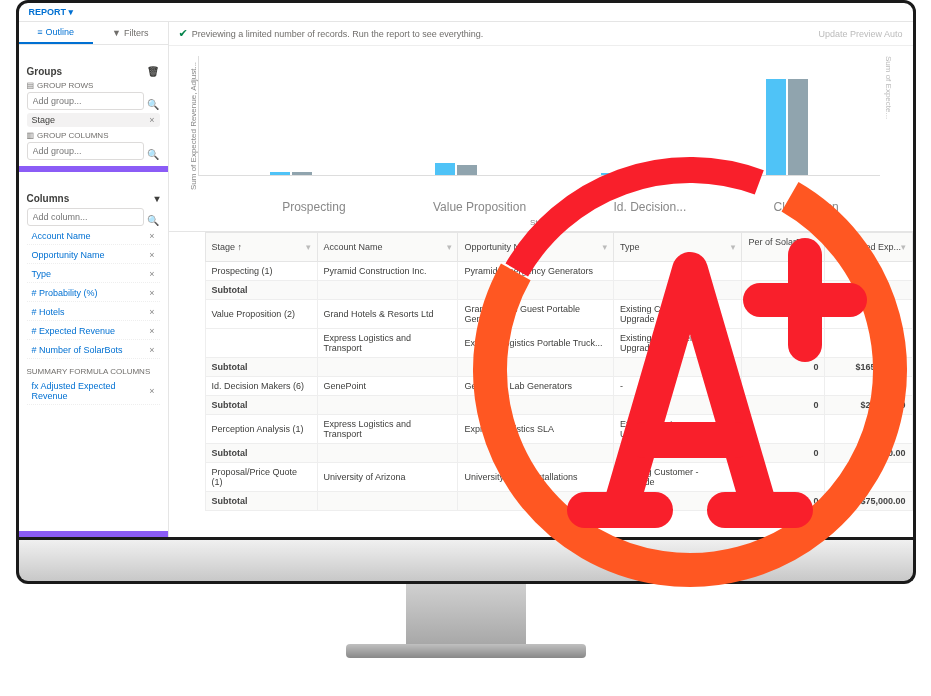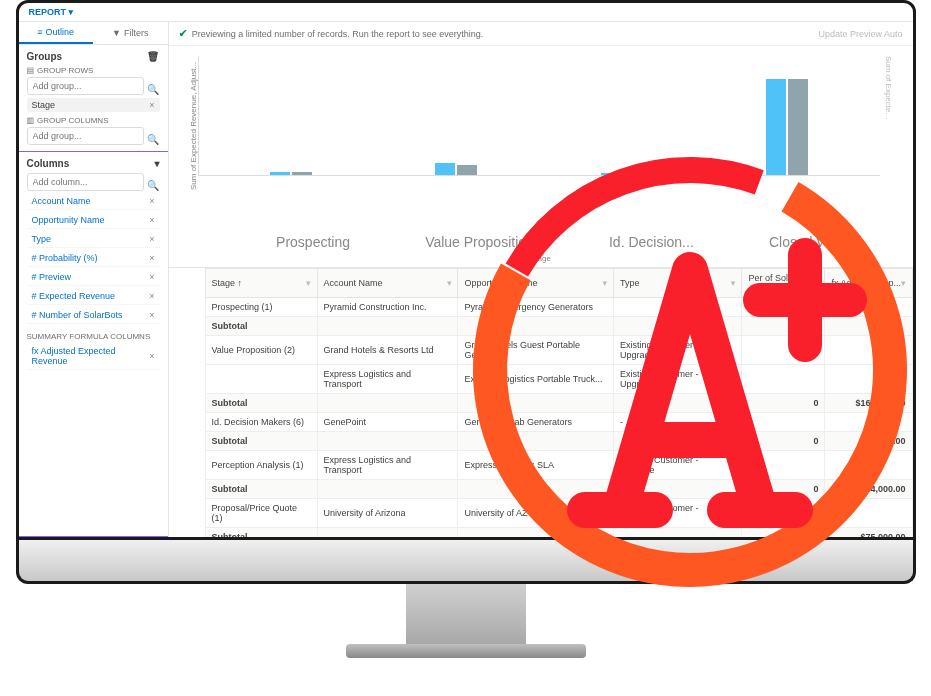--- a/index.html
+++ b/index.html
@@ -20,21 +20,21 @@
   .hdr-actions { margin-left:auto; display:flex; gap:4px; align-items:center; }
   .btn { border:1px solid #dddbda; background:#fff; border-radius:3px; padding:3px 8px; font-size:9px; color:#555; cursor:pointer; white-space:nowrap; }
   .btn-ic { border:1px solid #dddbda; background:#fff; border-radius:3px; padding:3px 5px; font-size:10px; color:#555; cursor:pointer; width:22px; height:20px; display:flex; align-items:center; justify-content:center; }
   .btn-blue { background:#0070d2; color:#fff; border-color:#0070d2; }
 
   .body { display:flex; flex:1; min-height:0; }
   .side { width:150px; border-right:1px solid #e5e5e5; display:flex; flex-direction:column; overflow:hidden; }
   .tabs { display:flex; border-bottom:1px solid #e5e5e5; }
   .tab { flex:1; text-align:center; padding:5px 0; font-size:9px; color:#706e6b; cursor:pointer; display:flex; align-items:center; justify-content:center; gap:3px; }
   .tab.active { color:#0070d2; border-bottom:2px solid #0070d2; }
-  .sect { padding:6px 8px; border-bottom:1px solid #8b5cf6; }
+  .sect { padding:6px 8px; border-bottom:6px solid #8b5cf6;margin-top:15px; }
   .sect-hd { display:flex; justify-content:space-between; align-items:center; font-weight:600; font-size:10px; margin-bottom:4px; }
   .lab { font-size:8px; color:#706e6b; margin:4px 0 2px; display:flex; align-items:center; gap:3px; }
   .inp { width:100%; border:1px solid #dddbda; border-radius:3px; padding:3px 5px; font-size:9px; color:#888; }
   .inp-row { display:flex; align-items:flex-end; gap:3px; }
   .pill { display:flex; justify-content:space-between; align-items:center; background:#f3f2f2; border-radius:3px; padding:2px 5px; margin-top:3px; font-size:9px; }
   .pill .x { color:#888; cursor:pointer; }
   .col-item { display:flex; justify-content:space-between; align-items:center; padding:3px 5px; margin-top:2px; font-size:9px; color:#0070d2; border-bottom:1px dotted #eee; cursor:pointer; }
   .col-item .x { color:#888; }
 
   .main { flex:1; display:flex; flex-direction:column; min-width:0; }
@@ -43,21 +43,21 @@
   .preview-right { margin-left:auto; color:#bbb; }
 
   .chart { padding:10px 20px 4px; }
   .chart-area { display:flex; height:140px; }
   .ylab { writing-mode:vertical-rl; transform:rotate(180deg); font-size:8px; color:#888; text-align:center; }
   .yticks { display:flex; flex-direction:column; justify-content:space-between; font-size:8px; color:#888; text-align:right; padding:0 4px; height:120px; }
   .plot { flex:1; border-left:1px solid #ddd; border-bottom:1px solid #ddd; display:flex; align-items:flex-end; justify-content:space-around; height:120px; padding:0 10px; position:relative; }
   .bar-grp { display:flex; gap:2px; align-items:flex-end; }
   .bar { width:20px; }
   .b1 { background:#4fc3f7; } .b2 { background:#90a4ae; }
-  .xlabs { display:flex; justify-content:space-around; font-size:14px; color:#888; padding:4px 10px 0 50px;margin-top:34px; }
+  .xlabs { display:flex; justify-content:space-around; font-size:12px; color:#888; padding:4px 10px 0 50px; }
   .xaxis { text-align:center; font-size:8px; color:#888; margin-top:4px; }
 
   .tbl { flex:1; overflow:auto; border-top:1px solid #e5e5e5;padding-left:36px; }
   table { width:100%; border-collapse:collapse; font-size:9px; }
   th { background:#fafaf9; border:1px solid #e5e5e5; padding:4px 6px; text-align:left; font-weight:400; color:#444; }
   th .dd { float:right; color:#bbb; }
   td { border:1px solid #eee; padding:4px 6px; background:#fff; }
   tr.sub td { font-weight:600; color:#444; background:#fafaf9; }
   td.num { text-align:right; color:#888; }
 
@@ -134,21 +134,21 @@
                 </div>
                 <div class="col-item">
                   <span>Type</span>
                   <span class="x">×</span>
                 </div>
                 <div class="col-item">
                   <span># Probability (%)</span>
                   <span class="x">×</span>
                 </div>
                 <div class="col-item">
-                  <span># Preview</span>
+                  <span># Hotels</span>
                   <span class="x">×</span>
                 </div>
                 <div class="col-item">
                   <span># Expected Revenue</span>
                   <span class="x">×</span>
                 </div>
                 <div class="col-item">
                   <span># Number of SolarBots</span>
                   <span class="x">×</span>
                 </div>

